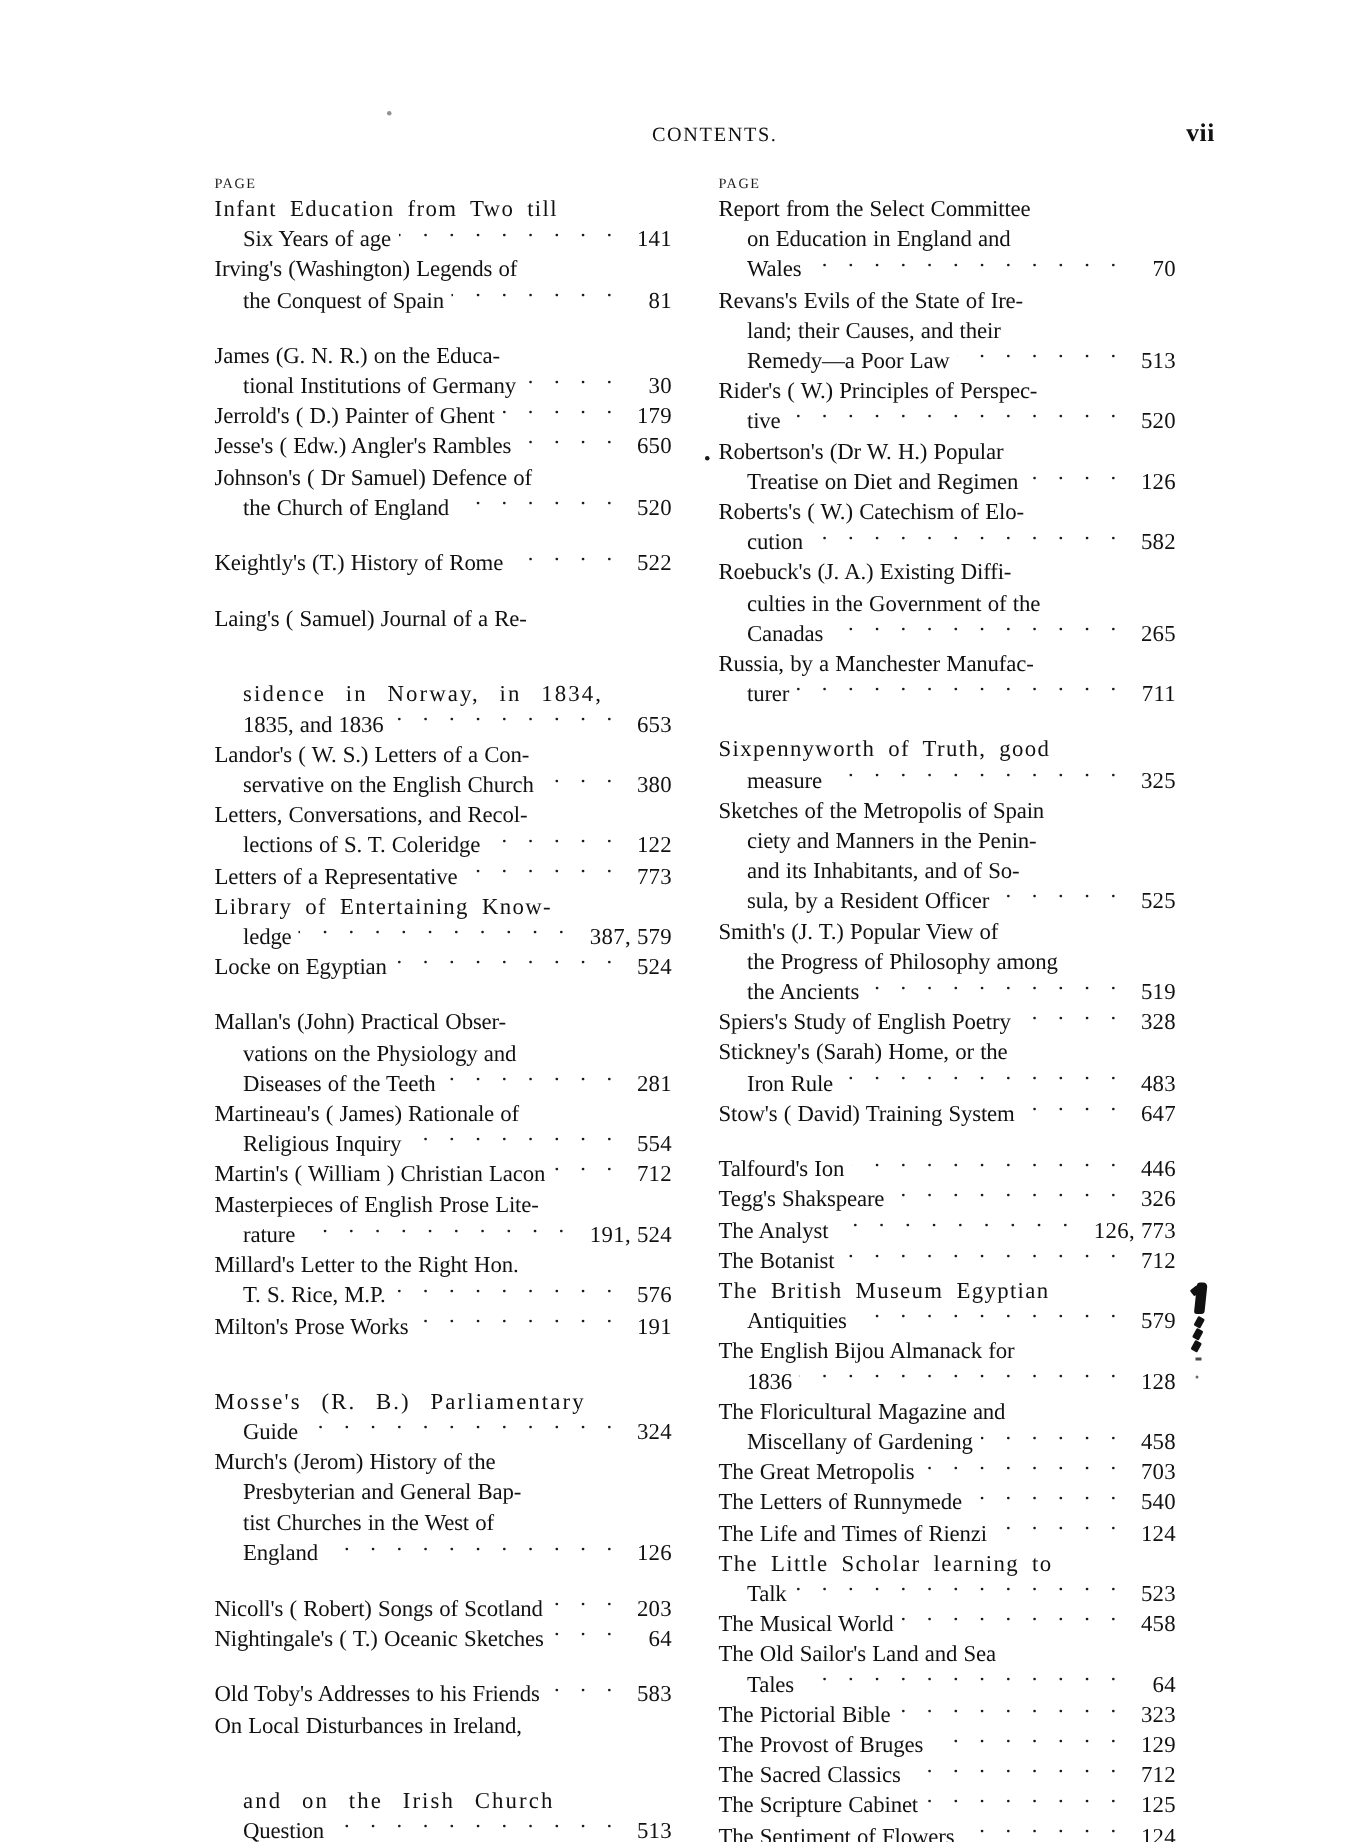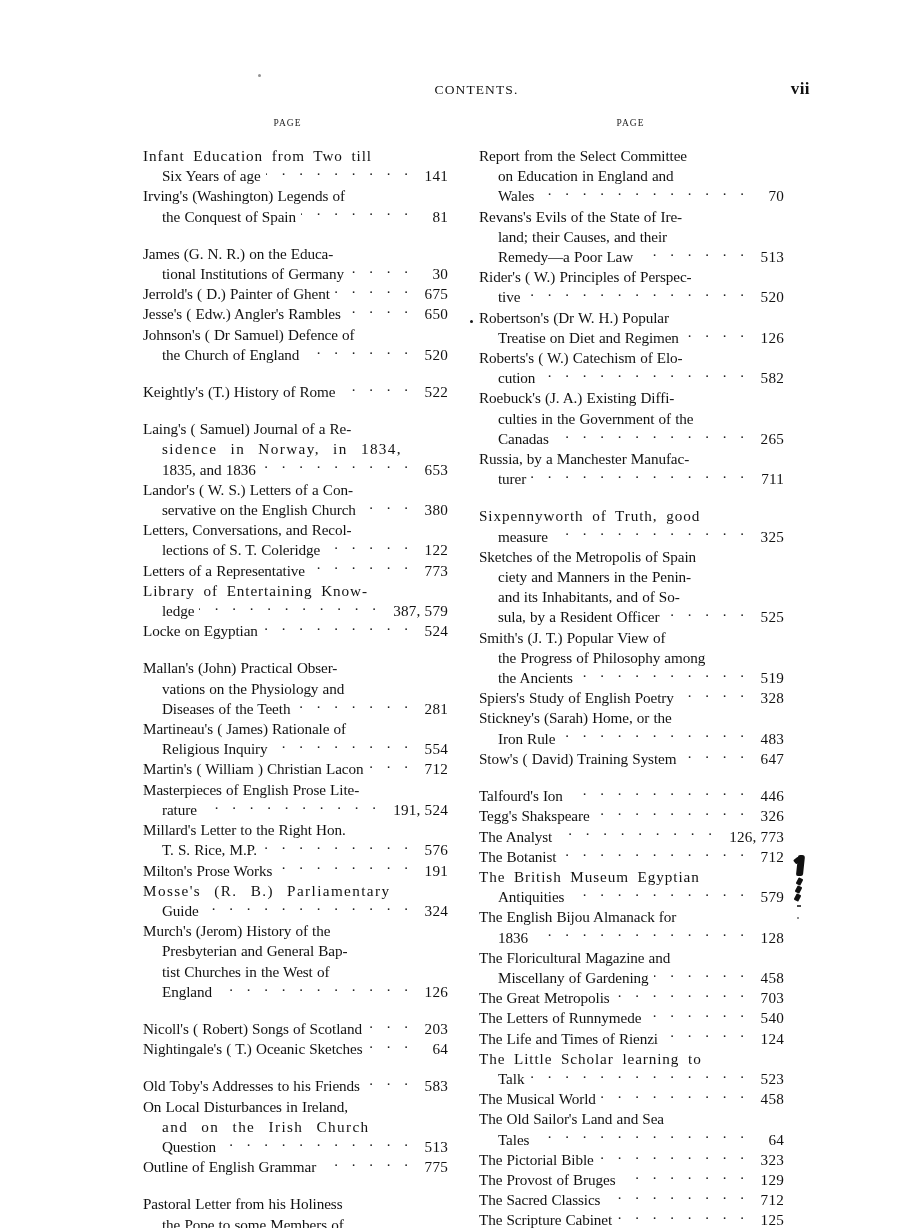--- a/index.html
+++ b/index.html
@@ -70,27 +70,27 @@
   }
   .col {
     position: absolute;
     top: 0;
     width: 305px;
   }
   .col-left  { left: 0px; }
   .col-right { left: 336px; }
 
   .page-label {
-    text-align: center;
+    text-align: left;
     font-size: 9.5px;
     letter-spacing: 1px;
     text-transform: uppercase;
     font-variant: small-caps;
     padding-right: 16px;
-    margin-bottom: 18px;
+    margin-bottom: 2px;
     color: #1a1a1a;
   }
   .col-right .page-label { padding-right: 2px; }
 
   .entries { display: block; }
 
   .entry {
     display: block;
     margin: 0;
     padding: 0;
@@ -106,21 +106,21 @@
     white-space: nowrap;
     letter-spacing: 0.1px;
   }
   .line.cont { padding-left: 19px; }
 
   .txt {
     display: inline-block;
   }
   
   .txt.spread  { letter-spacing: 0.9px; word-spacing: 4px; }
-  .txt.spread2 { letter-spacing: 1.4px; word-spacing: 8px; }
+  .txt.spread2 { letter-spacing: 1.4px; word-spacing: 8px; margin-top: 30px; }
   .txt.tight   { letter-spacing: -0.1px; word-spacing: 0.5px; }
 
   .leader {
     flex: 1 1 auto;
     overflow: hidden;
     height: 14px;
     margin: 0 5px;
     position: relative;
   }
   .leader::before {
@@ -262,21 +262,21 @@
             <div class="line cont">
               <span class="txt tight">tional Institutions of Germany</span>
               <span class="leader"></span>
               <span class="num">30</span>
             </div>
           </div>
           <div class="entry">
             <div class="line">
               <span class="txt tight">Jerrold's ( D.) Painter of Ghent</span>
               <span class="leader"></span>
-              <span class="num">675</span>
+              <span class="num">179</span>
             </div>
           </div>
           <div class="entry">
             <div class="line">
               <span class="txt tight">Jesse's ( Edw.) Angler's Rambles</span>
               <span class="leader"></span>
               <span class="num">650</span>
             </div>
           </div>
           <div class="entry">

